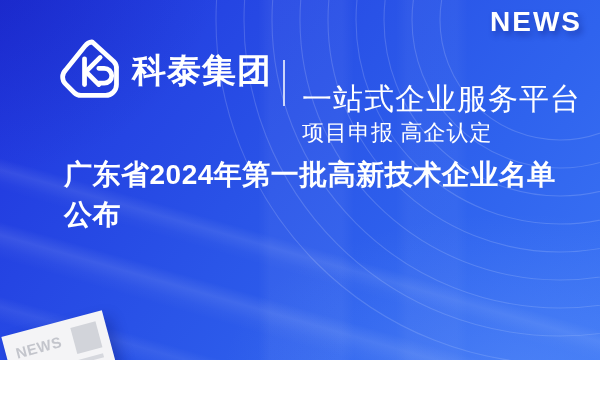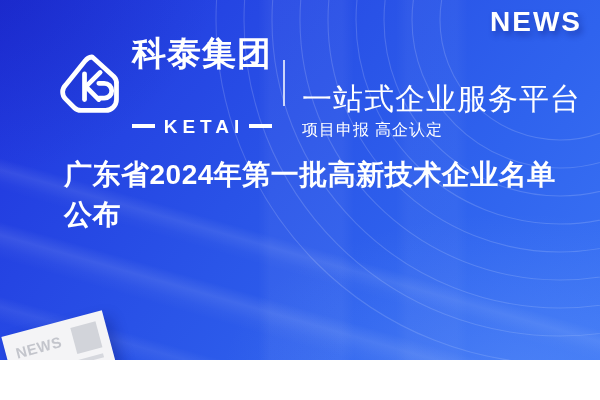--- a/index.html
+++ b/index.html
@@ -101,21 +101,21 @@
   }
   .logo-mark {
     width: 68px;
     height: 70px;
     flex: none;
   }
   .logo-mark svg { display: block; width: 100%; height: 100%; }
   .logo-words {
     margin-left: 6px;
     display: flex;
-    flex-direction: column;
+    flex-direction: row;
     align-items: stretch;
     gap: 42px;
   }
   .logo-cn {
     color: #ffffff;
     font-size: 34px;
     font-weight: bold;
     letter-spacing: 1px;
     line-height: 1.05;
     white-space: nowrap;
@@ -161,21 +161,21 @@
     color: #ffffff;
     font-size: 30px;
     line-height: 1.12;
     letter-spacing: 1px;
     white-space: nowrap;
     font-family: "Liberation Sans", "DejaVu Sans", sans-serif;
     margin-top: 36px;
   }
   .tagline-sub {
     color: #ffffff;
-    font-size: 16px;
+    font-size: 22px;
     line-height: 1.2;
     margin-top: 4px;
     letter-spacing: 1px;
     white-space: nowrap;
     font-family: "Liberation Serif", "DejaVu Serif", serif;
   }
 
   
   .headline {
     position: absolute;
@@ -265,25 +265,20 @@
         <g fill="none" stroke="#ffffff" stroke-width="7" stroke-linecap="round" stroke-linejoin="round">
           <path d="M50 7 L82 36 A14 14 0 0 1 86 48 L86 70 A16 16 0 0 1 70 86 L34 86 A14 14 0 0 1 24 82 L11 69 A14 14 0 0 1 11 49 L40 13 A14 14 0 0 1 50 7 Z"></path>
           <path d="M39 32 L39 70"></path>
           <path d="M62 30 L41 51 L60 70"></path>
           <path d="M60 46 L68 46 A11 11 0 0 1 68 68 L60 68"></path>
         </g>
       </svg>
     </div>
     <div class="logo-words">
       <div class="logo-cn">科泰集团</div>
-      <div class="logo-en-row">
-        <div class="logo-dash"></div>
-        <div class="logo-en">KETAI</div>
-        <div class="logo-dash"></div>
-      </div>
     </div>
   </div>
 
   <div class="divider"></div>
 
   <div class="tagline">
     <div class="tagline-main">一站式企业服务平台</div>
     <div class="tagline-sub">项目申报 高企认定</div>
   </div>
 

